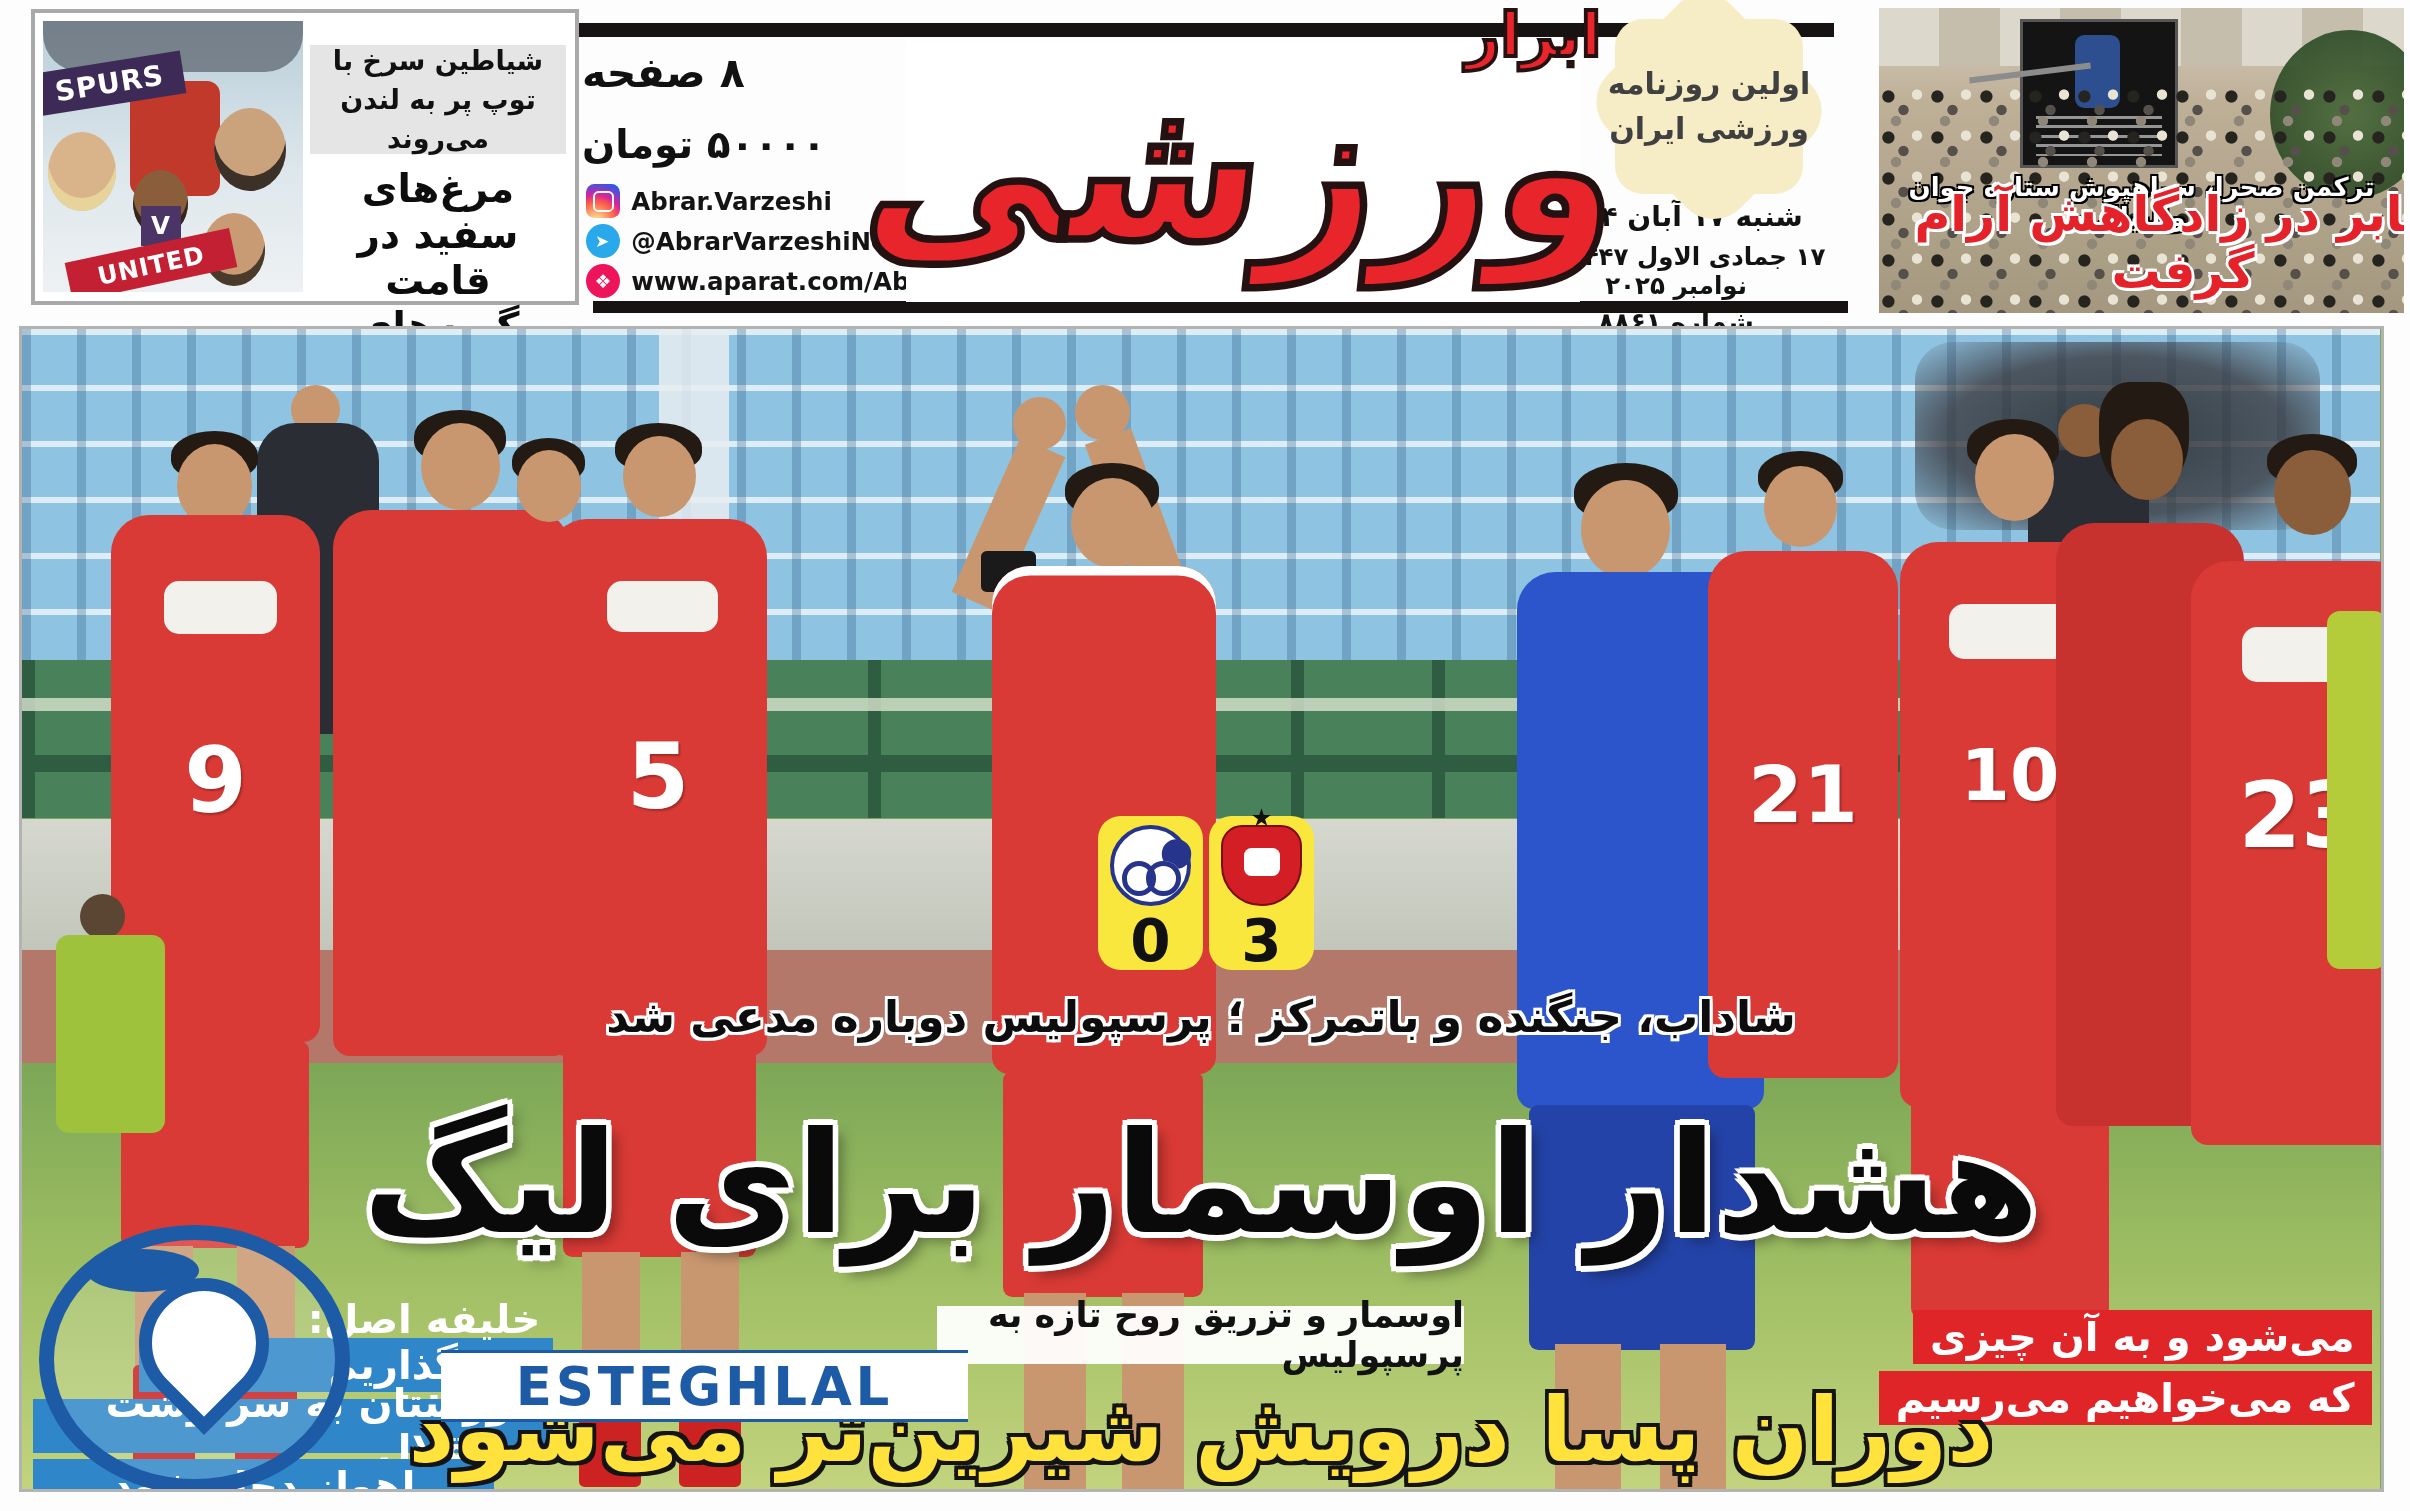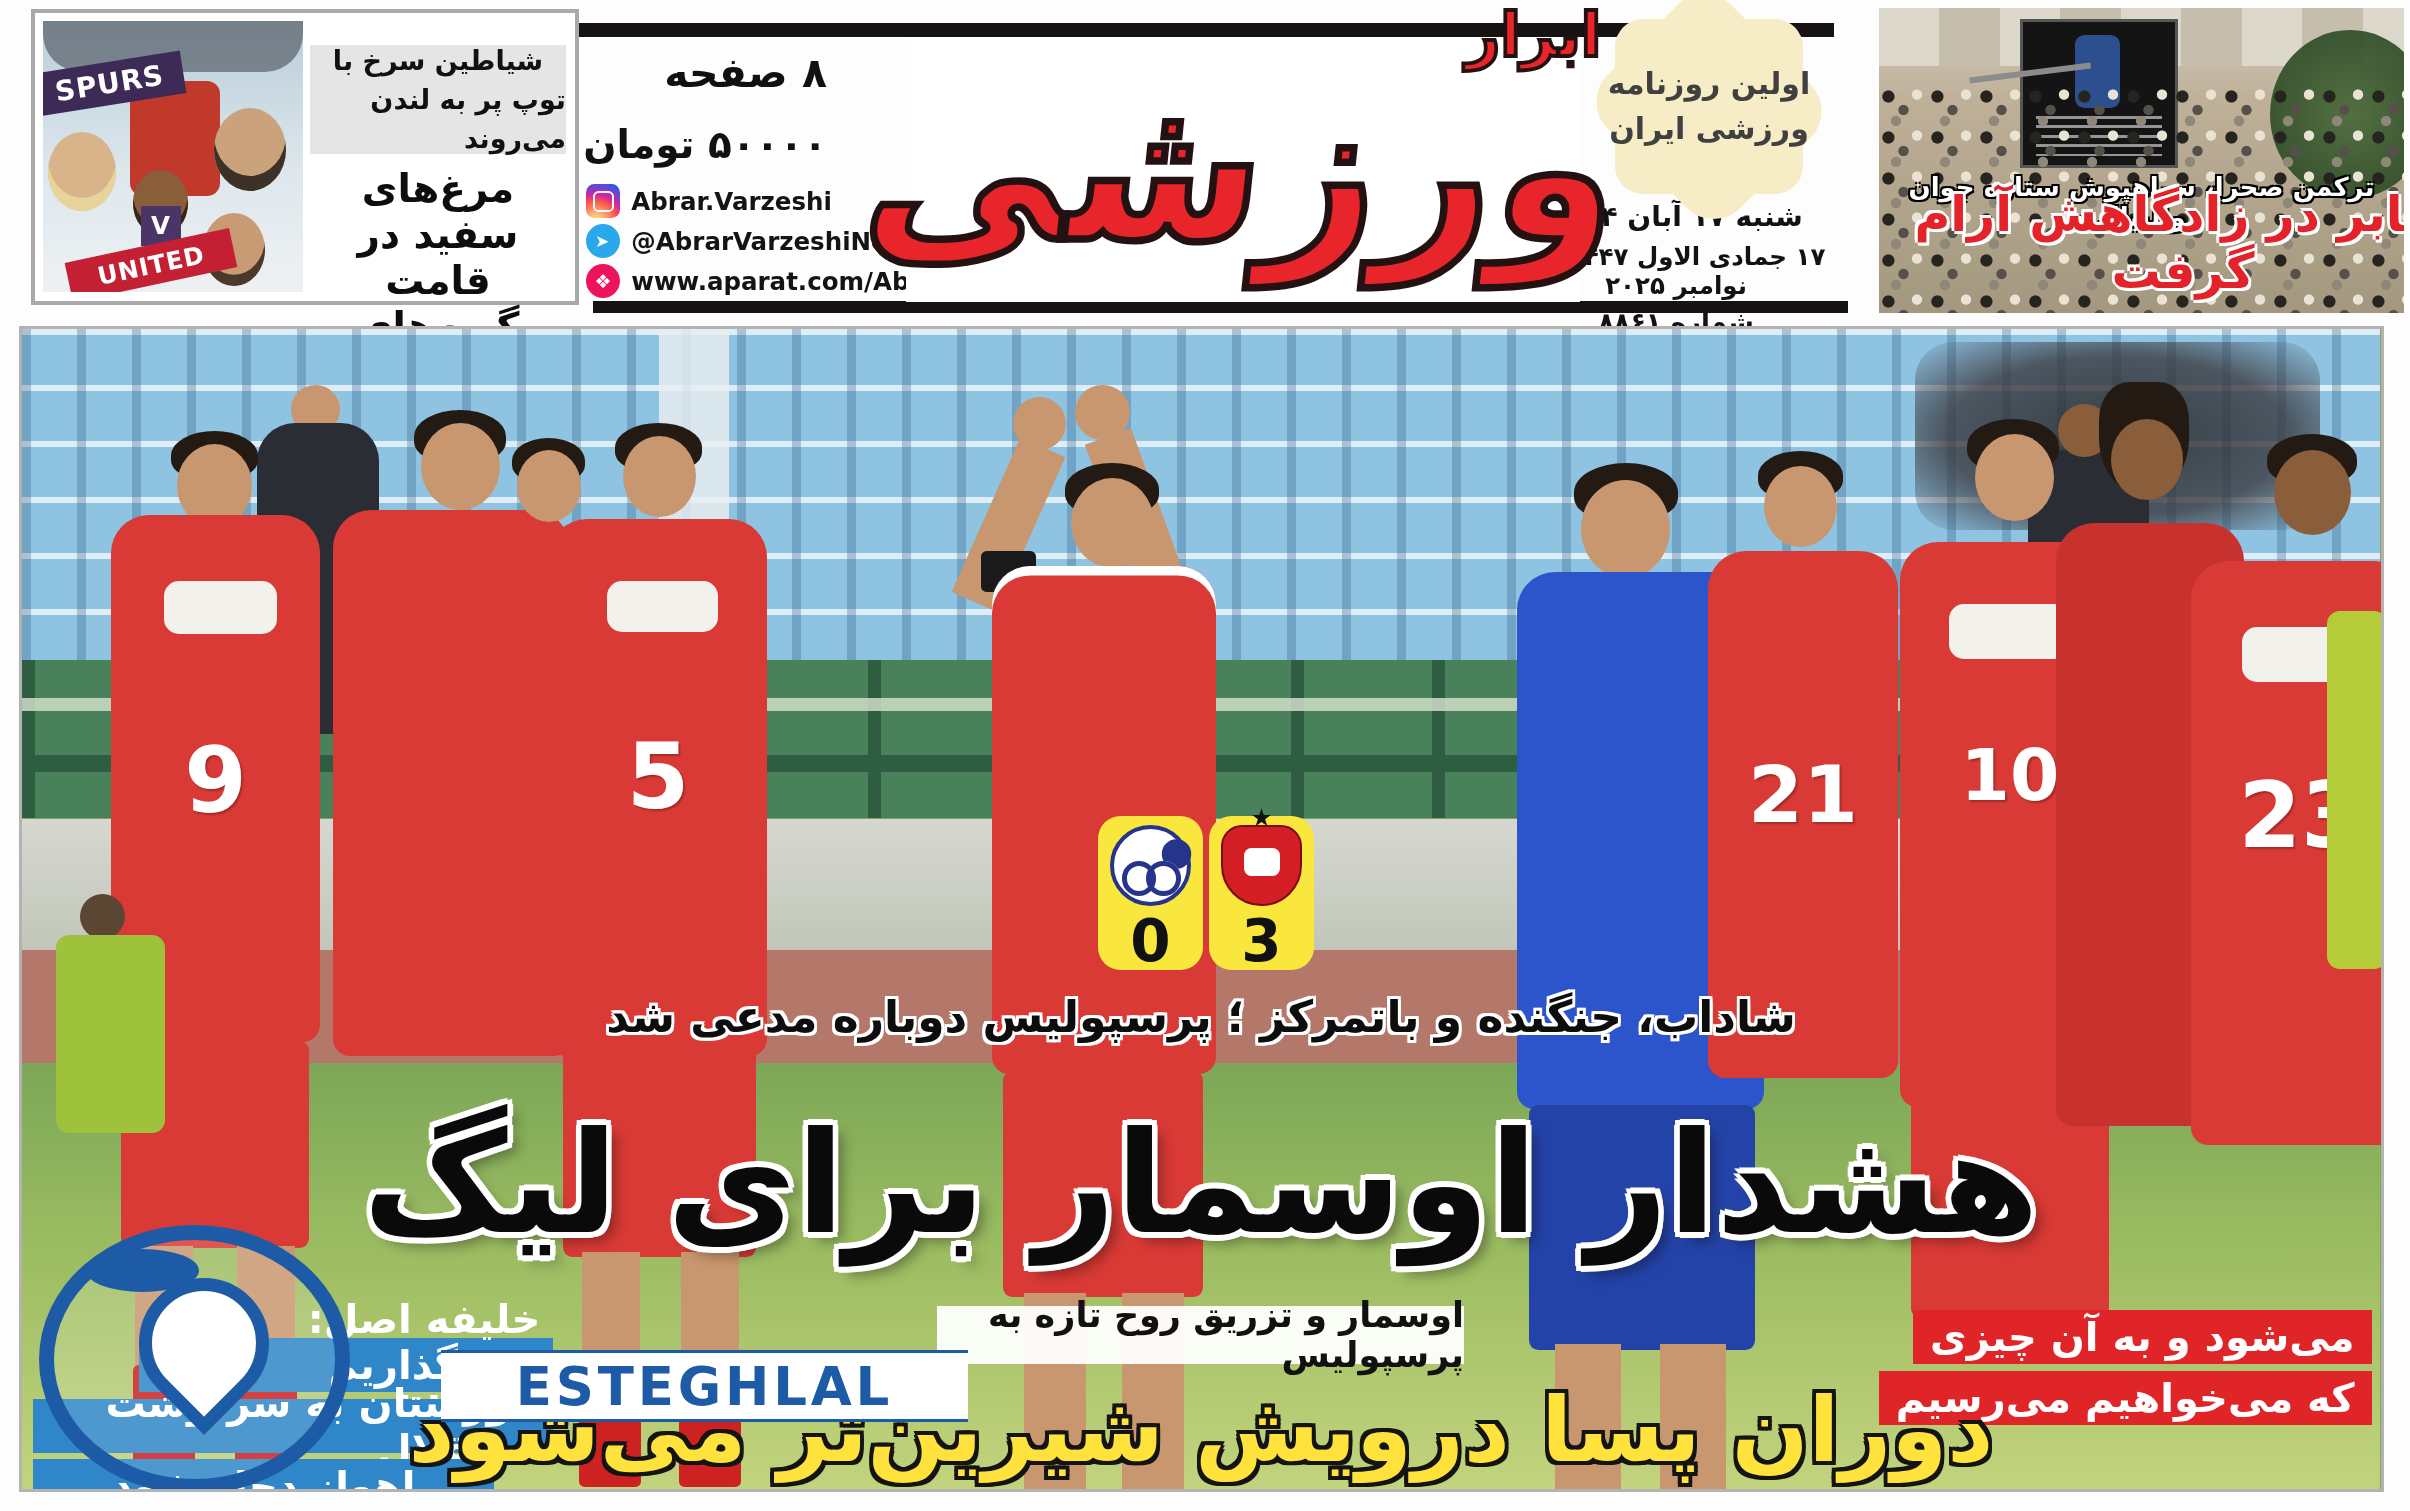--- a/index.html
+++ b/index.html
@@ -24,28 +24,28 @@
   .ribbon-spurs { left:-7.5px; top:41px; width:149px; height:43px; background:#3d2a56; color:#fff;
                   transform:rotate(-9deg); display:flex; align-items:center; justify-content:center;
                   font-weight:bold; font-size:28px; letter-spacing:0.9px; }
   .v-badge { left:98px; top:185px; width:40px; height:40px; background:#4b3566; color:#fff;
              display:flex; align-items:center; justify-content:center; font-weight:bold; font-size:24.5px; }
   .ribbon-united { left:24.5px; top:224px; width:168px; height:40px; background:#c32033; color:#fff;
                    transform:rotate(-12deg); display:flex; align-items:center; justify-content:center;
                    font-weight:bold; font-size:24.5px; letter-spacing:0.9px; }
   .box-left-caption { left:275px; top:32px; width:256px; height:109px; background:#e5e5e5;
                       display:flex; flex-direction:column; align-items:center; justify-content:center;
-                      font-weight:bold; font-size:27px; line-height:1.45; color:#111; direction:rtl; }
+                      font-weight:bold; font-size:27px; line-height:1.45; color:#111; direction:rtl; text-align:center; }
   .box-left-title { left:275px; top:153px; width:256px; direction:rtl; text-align:center;
                     font-weight:bold; color:#0d0d0d; font-size:39px; line-height:1.18; }
 
   
   .topbar  { left:579px; top:22.6px;  width:1255px; height:14px; background:#161312; }
   .botbar  { left:593px; top:301px; width:1255px; height:12.2px; background:#161312; }
-  .pages-price { left:582px; top:49px; width:245px; text-align:right; direction:rtl;
+  .pages-price { left:582px; top:49px; width:245px; text-align:left; direction:rtl;
                  font-weight:bold; color:#111; }
   .pages-price .l1 { font-size:41px; }
   .pages-price .l2 { font-size:39px; margin-top:24.5px; }
   .socials { left:586px; top:181px; width:377px; }
   .social-row { display:flex; align-items:center; gap:11.3px; height:40px; }
   .social-row .txt { font-weight:bold; font-size:24.5px; color:#141414; }
   .icon { width:34px; height:34px; border-radius:8.5px; display:flex; align-items:center;
           justify-content:center; color:#fff; font-size:19px; flex:0 0 34px; }
   .ic-ig { background:radial-gradient(circle at 30% 110%, #fdf497 0%, #fd5949 45%, #d6249f 60%, #285AEB 90%); }
   .ic-ig::before { content:""; width:17px; height:17px; border:2.8px solid #fff; border-radius:5.6px; }

